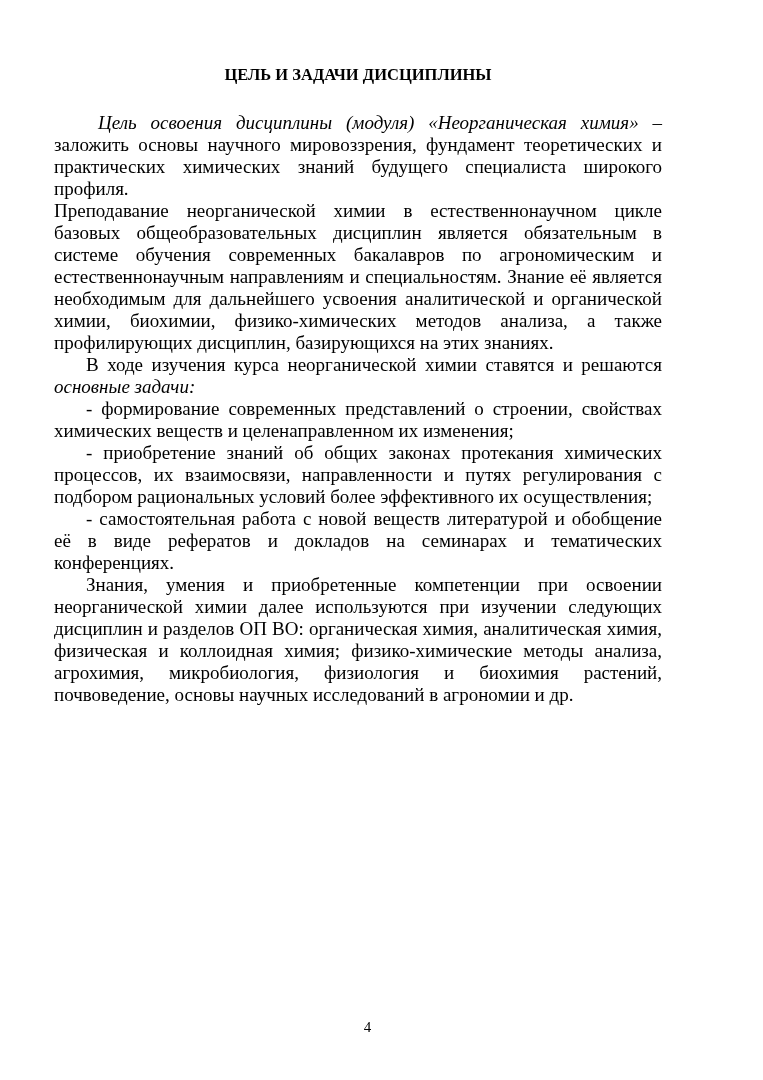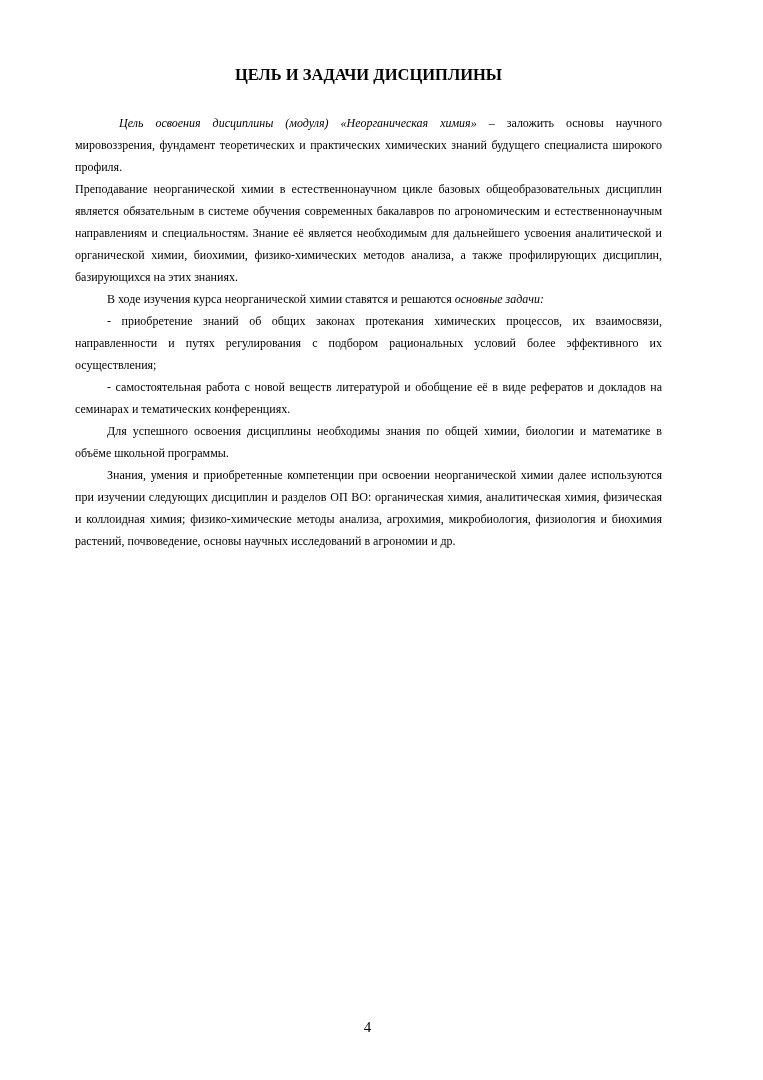--- a/index.html
+++ b/index.html
@@ -8,34 +8,34 @@
     background: #ffffff;
   }
   .page {
     position: relative;
     width: 735px;
     height: 1080px;
     background: #ffffff;
     color: #000000;
     font-family: "Liberation Serif", serif;
     box-sizing: border-box;
-    padding: 64px 73px 0 75px;
+    padding: 64px 73px 0 54px;
     overflow: hidden;
   }
   .doc-title {
     margin: 0 0 27px 0;
     text-align: center;
     font-size: 16.5px;
     font-weight: bold;
     line-height: 21px;
   }
   .title-line { display: block; }
   .para {
     margin: 0;
-    font-size: 12px;
+    font-size: 19px;
     line-height: 22px;
     text-align: justify;
   }
   .indent { text-indent: 32px; font-family: Liberation Serif, serif; }
   .indent-lg { text-indent: 44px; }
   .page-number {
     position: absolute;
     left: 0;
     right: 0;
     bottom: 44px;
@@ -53,26 +53,26 @@
   <h1 class="doc-title">
     <span class="title-line">ЦЕЛЬ И ЗАДАЧИ  ДИСЦИПЛИНЫ</span>
   </h1>
 
   <p class="para indent-lg"><i>Цель освоения дисциплины (модуля) «Неорганическая химия»</i><span> – заложить основы научного мировоззрения, фундамент теоретических и практических химических знаний будущего специалиста широкого профиля.</span></p>
 
   <p class="para">Преподавание неорганической химии в естественнонаучном цикле базовых общеобразовательных дисциплин является обязательным в системе обучения современных бакалавров по агрономическим и естественнонаучным направлениям и специальностям. Знание её является необходимым для дальнейшего усвоения аналитической и органической химии, биохимии, физико-химических методов анализа, а также профилирующих дисциплин, базирующихся на этих знаниях.</p>
 
   <p class="para indent"><span>В ходе изучения курса неорганической химии ставятся и решаются </span><i>основные задачи:</i></p>
 
+  <p class="para indent">- формирование современных представлений о строении, свойствах химических веществ и целенаправленном их изменения;</p>
 
   <p class="para indent">- приобретение знаний об общих законах протекания химических процессов, их взаимосвязи, направленности и путях регулирования с подбором рациональных условий более эффективного их осуществления;</p>
 
 
   <p class="para indent">- самостоятельная работа с новой веществ литературой и обобщение её в виде рефератов и докладов на семинарах и тематических конференциях.</p>
 
 
-  <p class="para indent">Для успешного освоения дисциплины необходимы знания по общей химии, биологии и математике в объёме школьной программы.</p>
 
   <p class="para indent">Знания, умения и приобретенные компетенции при освоении неорганической химии далее используются при изучении следующих дисциплин и разделов ОП ВО: органическая химия, аналитическая химия, физическая и коллоидная химия; физико-химические методы анализа, агрохимия, микробиология, физиология и биохимия растений, почвоведение, основы научных исследований в агрономии и др.</p>
 
   <div class="page-number">4</div>
 
 </div>
 
 </body></html>

